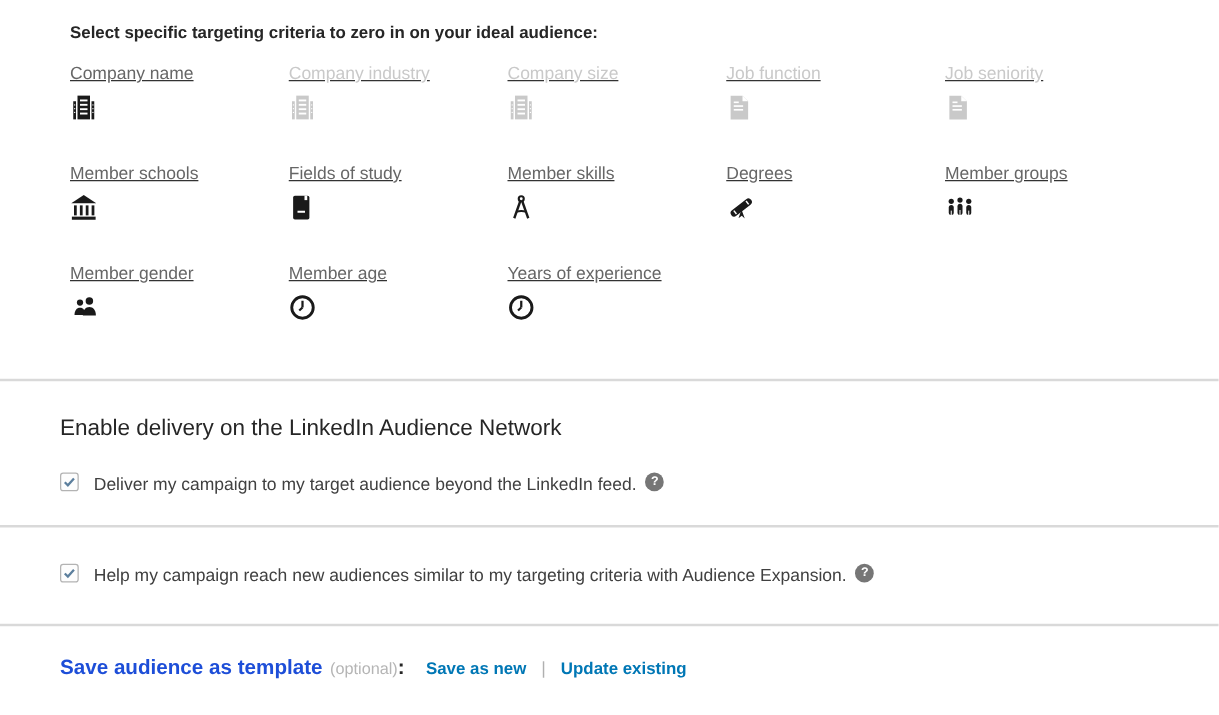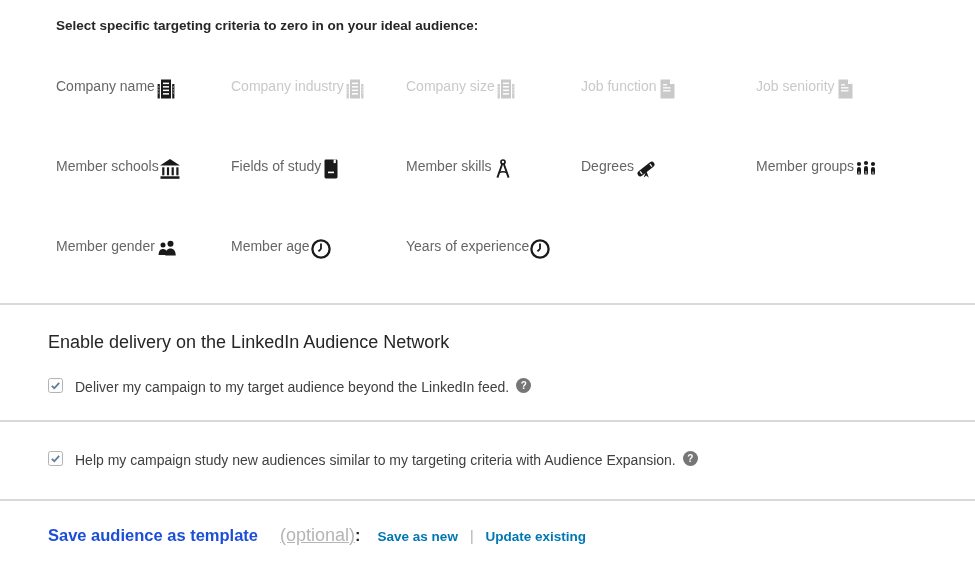--- a/index.html
+++ b/index.html
@@ -7,21 +7,21 @@
     width:975px;height:572px;background:#ffffff;
     font-family:"Liberation Sans", sans-serif;
     color:#333;overflow:hidden;
   }
   
   .targeting-section{padding:18px 48px 21px 56px;}
   .targeting-header{font-size:13.5px;font-weight:bold;color:#262626;line-height:16px;}
   .targeting-grid{display:grid;grid-template-columns:repeat(5,175px);margin-top:8px;}
   .target-item{
     height:80px;box-sizing:border-box;padding-top:7px;
-    display:flex;flex-direction:row;align-items:center;cursor:pointer;
+    display:flex;flex-direction:column;cursor:pointer;text-decoration:underline;
   }
   .target-label{font-size:14px;color:#666;line-height:18px;white-space:nowrap;}
   .target-icon{margin-top:8px;height:24px;color:#1a1a1a;}
   .target-item[data-state="disabled"] .target-label{color:#c9c9c9;}
   .target-item[data-state="disabled"] .target-icon{color:#c9c9c9;}
   
   .divider{height:2px;background:#d9d9d9;}
   
   .network-section{padding:26px 48px 24px 48px;}
   .network-heading{font-size:18px;font-weight:400;color:#262626;line-height:22px;}
@@ -37,21 +37,21 @@
   .checkbox[data-checked="true"] svg{visibility:visible;}
   .checkbox-label{font-size:14px;color:#404040;margin-left:12px;line-height:18px;}
   .help-icon{
     width:15px;height:15px;border-radius:50%;background:#767676;color:#ffffff;
     font-size:10px;font-weight:bold;line-height:15px;text-align:center;
     display:inline-block;margin-left:7px;cursor:pointer;flex:0 0 15px;
   }
   
   .save-section{padding:24px 48px 23px 48px;display:flex;align-items:baseline;}
   .save-title{font-size:16.5px;font-weight:bold;color:#1d4ed8;}
-  .save-optional{font-size:18px;color:#b5b5b5;margin-left:22px;text-decoration:underline;}
+  .save-optional{font-size:13px;color:#b5b5b5;margin-left:6px;}
   .save-colon{font-size:16.5px;font-weight:bold;color:#262626;}
   .save-link{font-size:13.5px;font-weight:bold;color:#0077b5;text-decoration:none;cursor:pointer;}
   .save-link.first{margin-left:17px;}
   .link-separator{color:#b0b0b0;font-size:14px;margin:0 12px;}
 </style>
 </head>
 <body>
 
 <div class="targeting-section">
   <div class="targeting-header">Select specific targeting criteria to zero in on your ideal audience:</div>
@@ -288,21 +288,21 @@
 
 <div class="divider"></div>
 
 <div class="expansion-section">
   <div class="checkbox-row">
     <span class="checkbox" data-checked="true">
       <svg width="11" height="11" viewBox="0 0 12 12">
           <path d="M2 6.3 L4.7 9 L10 3.1" fill="none" stroke="#5c7f9d" stroke-width="2"></path>
         </svg>
     </span>
-    <span class="checkbox-label">Help my campaign study new audiences similar to my targeting criteria with Audience Expansion.</span>
+    <span class="checkbox-label">Help my campaign reach new audiences similar to my targeting criteria with Audience Expansion.</span>
     <span class="help-icon">?</span>
   </div>
 </div>
 
 <div class="divider"></div>
 
 <div class="save-section">
   <span class="save-title">Save audience as template</span>
   <span class="save-optional">(optional)</span>
   <span class="save-colon">:</span>

